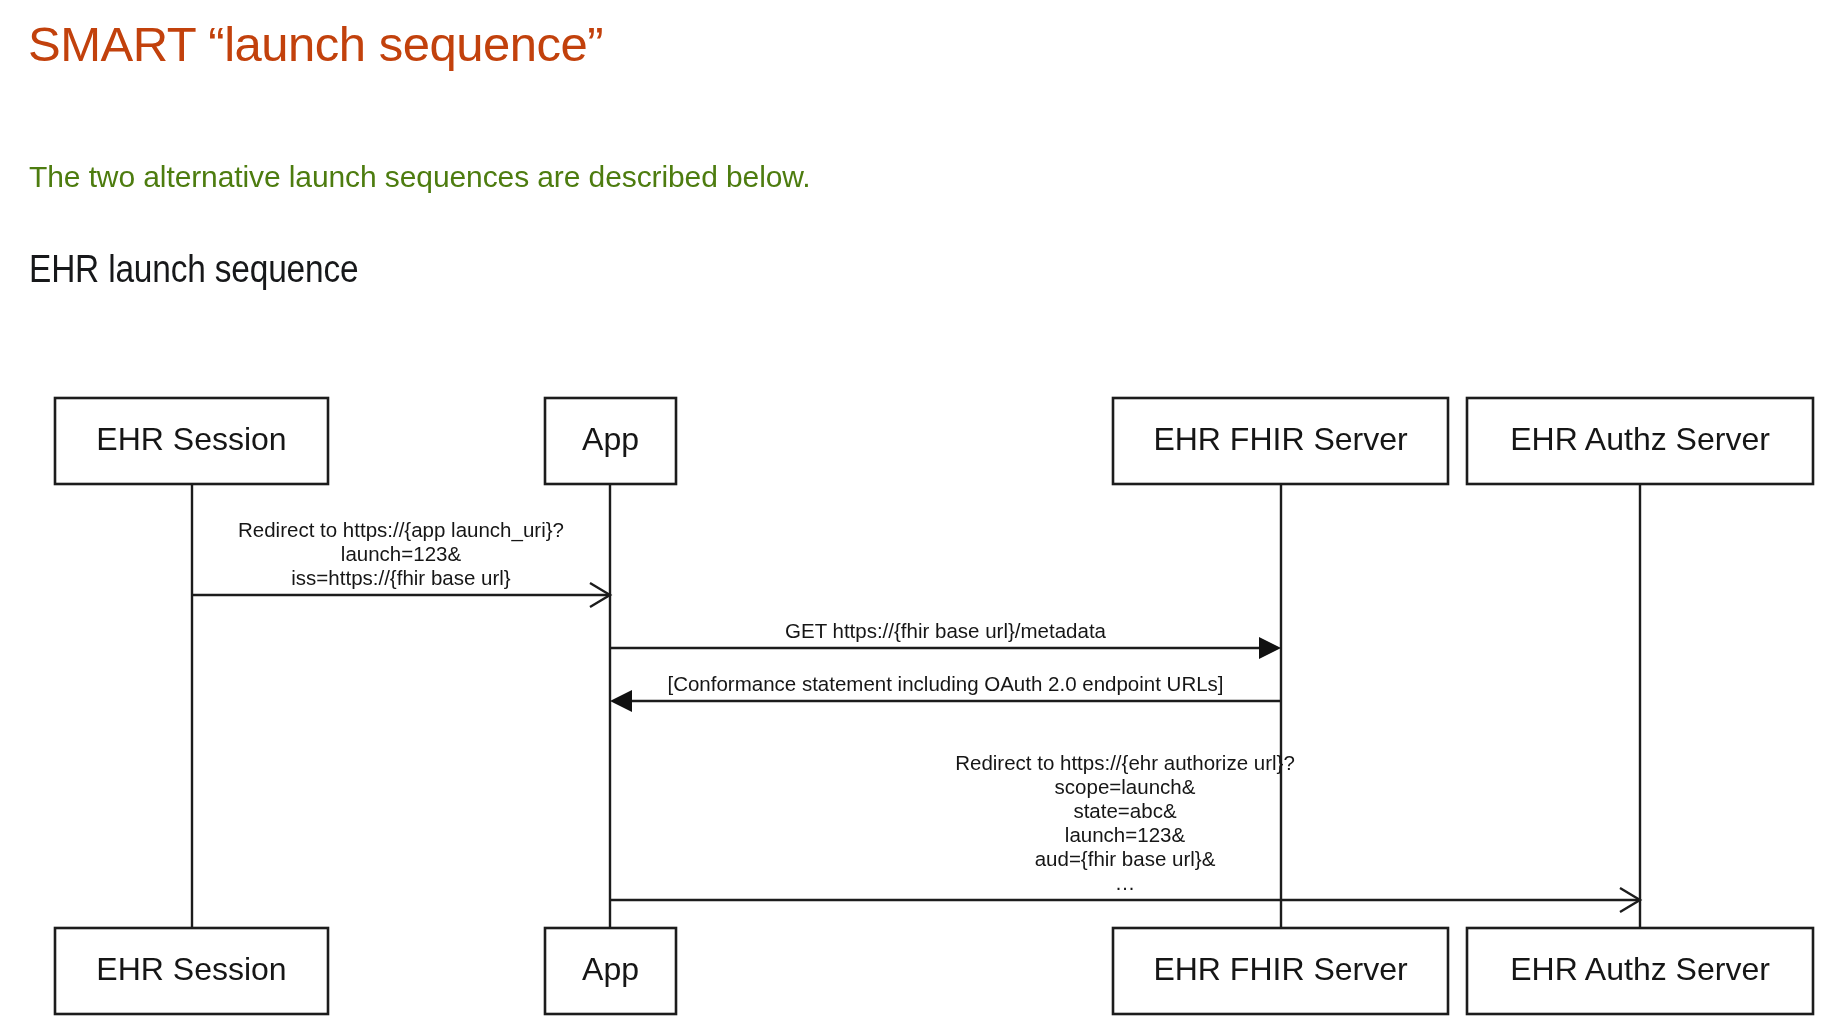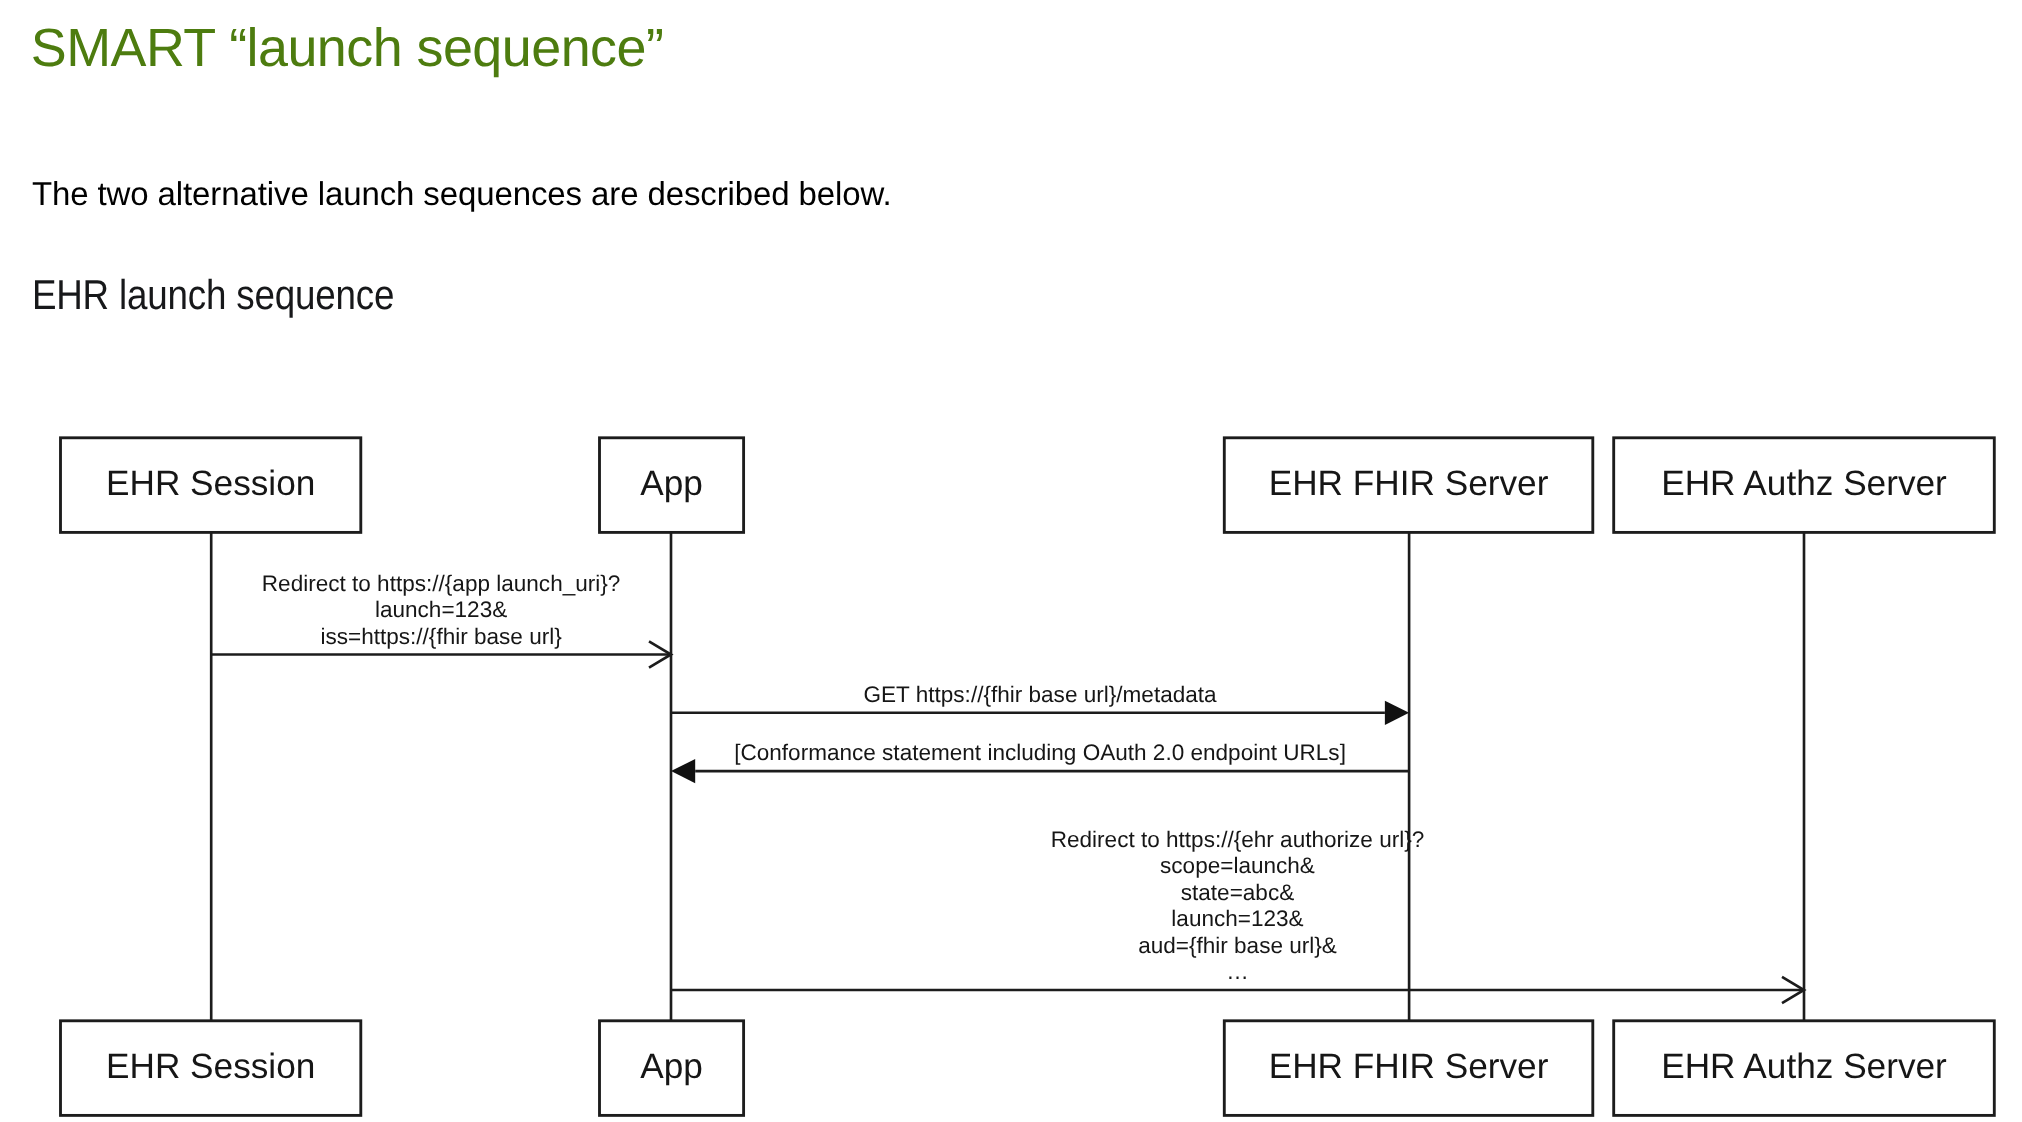--- a/index.html
+++ b/index.html
@@ -19,31 +19,31 @@
   }
 
   
   #page-title {
     position: absolute;
     left: 28px;
     top: 16px;
     font-size: 49px;
     font-weight: 400;
     letter-spacing: -0.5px;
-    color: #4d7c0f;
+    color: #c2410c;
     white-space: nowrap;
     line-height: 1.15;
   }
   #intro-paragraph {
     position: absolute;
     left: 29px;
     top: 160px;
     font-size: 30px;
     font-weight: 400;
-    color: #000000;
+    color: #4d7c0f;
     white-space: nowrap;
     letter-spacing: -0.1px;
   }
   #section-heading {
     position: absolute;
     left: 29px;
     top: 248px;
     font-size: 38px;
     font-weight: 400;
     color: #17181a;

